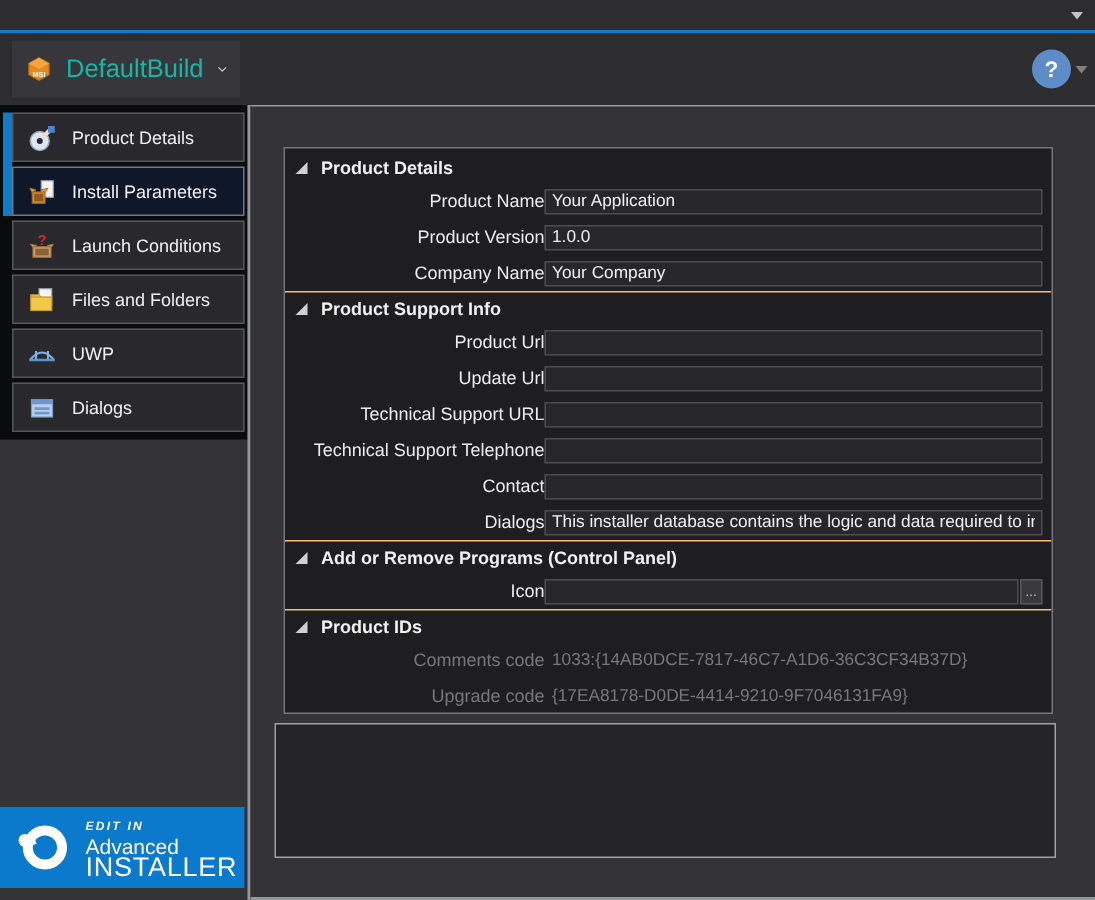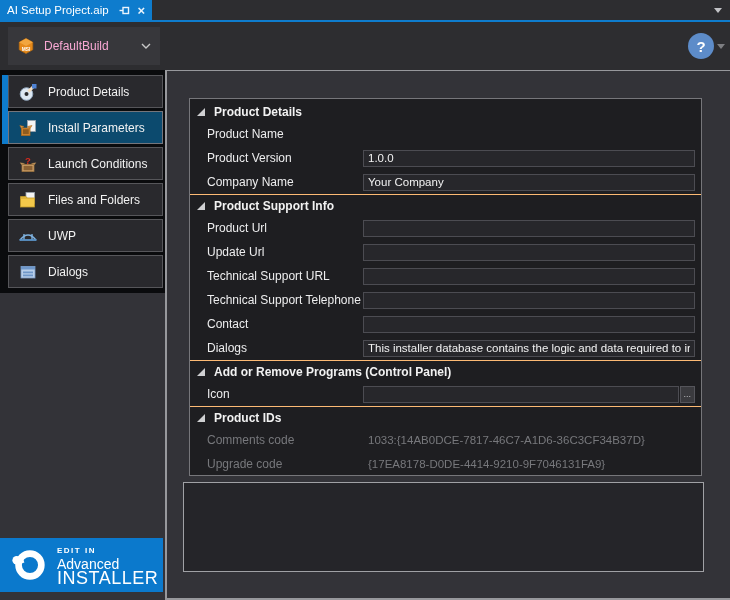--- a/index.html
+++ b/index.html
@@ -12,79 +12,69 @@
   .tab{position:absolute;left:0;top:0;width:152px;height:20px;background:#0e7ccd;display:flex;align-items:center;padding:0 7px;gap:7px;}
   .tab-title{color:#ffffff;font-size:11.5px;white-space:nowrap;flex:1;}
   .tab-pin{display:flex;align-items:center;}
   .tab-close{color:#eaf4fc;font-size:13px;font-weight:bold;line-height:1;cursor:default;}
   .tabstrip-caret{position:absolute;right:8px;top:8px;width:0;height:0;border-left:4px solid transparent;border-right:4px solid transparent;border-top:5px solid #c2c3c7;}
   .tab-underline{position:absolute;left:0;top:20px;width:730px;height:2px;background:#0e7ccd;}
 
   
   .toolbar{position:absolute;left:0;top:22px;width:730px;height:48px;background:#2d2d30;}
   .build-selector{position:absolute;left:8px;top:5px;width:152px;height:38px;background:#37373b;display:flex;align-items:center;padding:0 9px;gap:9px;cursor:default;}
-  .build-label{color:#f9a8d4;font-size:12px;flex:1;}
+  .build-label{color:#14b8a6;font-size:17px;flex:1;}
   .help-button{position:absolute;left:688px;top:11px;width:26px;height:26px;border-radius:50%;background:#5d8cc9;color:#ffffff;font-size:15px;font-weight:bold;display:flex;align-items:center;justify-content:center;cursor:default;}
   .help-caret{position:absolute;left:717px;top:22px;width:0;height:0;border-left:4px solid transparent;border-right:4px solid transparent;border-top:5px solid #7d7e82;}
 
   
   .sidebar{position:absolute;left:0;top:70px;width:165px;height:530px;background:#333338;}
   .nav-backdrop{position:absolute;left:0;top:0;width:165px;height:223px;background:#0a0b0d;}
   .nav-accent{position:absolute;left:2px;top:5px;width:6px;height:69px;background:#0e7ccd;}
   .nav-list{position:absolute;left:8px;top:5px;width:155px;}
   .nav-item{height:33px;margin-bottom:3px;background:#29292d;border:1px solid #56565a;display:flex;align-items:center;gap:11px;padding-left:10px;cursor:default;}
-  .nav-item.hl{background:#0c4a6e;border-color:#75757b;}
+  .nav-item.hl{background:#0f172a;border-color:#75757b;}
   .nav-label{color:#f2f2f2;font-size:12px;white-space:nowrap;}
   .nav-icon{width:18px;height:18px;flex:0 0 18px;}
 
   
   .branding{position:absolute;left:0;top:468px;width:163px;height:54px;background:#0b79cc;display:flex;align-items:center;padding-left:10px;gap:9px;}
   .brand-text{display:flex;flex-direction:column;color:#ffffff;}
-  .brand-l1{font-size:8px;font-weight:bold;letter-spacing:1.5px;margin-bottom:2px;}
+  .brand-l1{font-size:8px;font-weight:bold;letter-spacing:1.5px;margin-bottom:2px;font-style:italic;}
   .brand-l2{font-size:14px;line-height:14px;}
   .brand-l3{font-size:18px;line-height:14px;font-weight:normal;letter-spacing:0.5px;}
 
   
   .splitter{position:absolute;left:165px;top:70px;width:2px;height:530px;background:#97989c;}
   .main{position:absolute;left:167px;top:70px;width:563px;height:530px;background:#333338;border-top:1px solid #97989c;}
   .bottomline{position:absolute;left:0;bottom:0;width:563px;height:2px;background:#97989c;}
 
   
   .panel{position:absolute;left:22px;top:27px;width:513px;height:378px;background:#1e1e21;border:1px solid #76767a;padding-top:2px;overflow:hidden;}
   .section{border-top:1px solid #fdba74;}
   .section:first-child{border-top:none;}
   .sec-header{height:21px;display:flex;align-items:center;gap:8px;padding-left:6px;}
   .sec-title{color:#f2f2f2;font-size:12px;font-weight:600;white-space:nowrap;}
   .row{height:24px;display:flex;align-items:center;}
-  .row-label{width:173px;padding-left:17px;color:#ededee;font-size:12px;white-space:nowrap;}
+  .row-label{width:173px;padding-left:17px;color:#ededee;font-size:12px;white-space:nowrap;text-align:right;}
   .row.readonly .row-label{color:#77787c;}
   .row-field{flex:1;margin-right:6px;display:flex;align-items:center;}
   .tb{width:100%;height:17px;background:#27272b;border:1px solid #4c4c52;color:#f2f2f2;font-size:11.5px;font-family:"Liberation Sans",sans-serif;padding:0 4px;outline:none;}
   .browse-btn{width:16px;height:17px;margin-left:1px;background:#3a3a3e;border:1px solid #55555b;color:#c0c0c3;font-size:9px;line-height:9px;padding:0;cursor:default;font-family:"Liberation Sans",sans-serif;}
   .ro-value{padding-left:5px;color:#77787c;font-size:11.5px;white-space:nowrap;}
 
   
   .descbox{position:absolute;left:16px;top:411px;width:521px;height:90px;background:#252529;border:1px solid #a0a1a5;}
 </style>
 </head>
 <body>
 
 <div id="app">
 
   <div class="tabstrip">
-    <div class="tab">
-      <span class="tab-title">AI Setup Project.aip</span>
-      <span class="tab-pin">
-        <svg width="11" height="11" viewBox="0 0 11 11">
-            <line x1="0.5" y1="5.5" x2="4" y2="5.5" stroke="#eaf4fc" stroke-width="1.4"></line>
-            <rect x="4" y="2.5" width="5.5" height="6" fill="none" stroke="#eaf4fc" stroke-width="1.4"></rect>
-          </svg>
-      </span>
-      <span class="tab-close">×</span>
-    </div>
     <div class="tabstrip-caret"></div>
   </div>
   <div class="tab-underline"></div>
 
   <div class="toolbar">
     <div class="build-selector">
       <svg class="nav-icon" width="24" height="24" viewBox="0 0 24 24">
         <polygon points="12,2 21,7 21,17 12,22 3,17 3,7" fill="#e5891a" stroke="#b96d10" stroke-width="1"></polygon>
         <polygon points="12,2 21,7 12,12 3,7" fill="#f2a63f"></polygon>
         <text x="12" y="19" font-size="6.5" font-weight="bold" fill="#ffffff" text-anchor="middle" font-family="Liberation Sans, sans-serif">MSI</text>
@@ -189,20 +179,23 @@
 
       <div class="section">
         <div class="sec-header">
           <svg width="10" height="10" viewBox="0 0 10 10">
               <polygon points="9,1 9,9 1,9" fill="#cfd0d2"></polygon>
             </svg>
           <span class="sec-title">Product Details</span>
         </div>
         <div class="row">
           <div class="row-label">Product Name</div>
+          <div class="row-field">
+              <input class="tb" type="text" value="Your Application" style="">
+            </div>
         </div>
         <div class="row">
           <div class="row-label">Product Version</div>
           <div class="row-field">
               <input class="tb" type="text" value="1.0.0" style="">
             </div>
         </div>
         <div class="row">
           <div class="row-label">Company Name</div>
           <div class="row-field">

